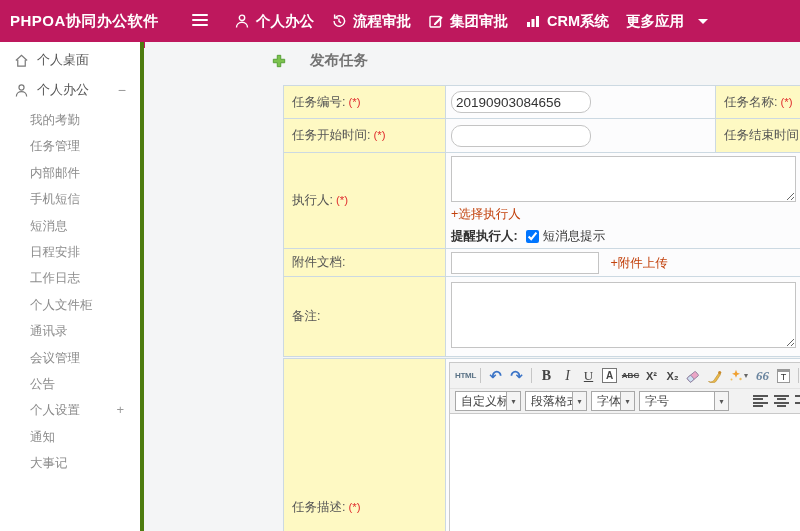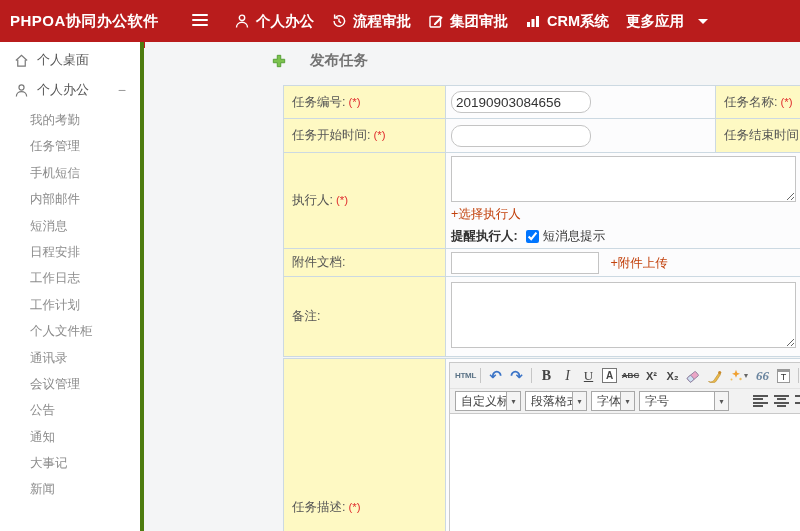--- a/index.html
+++ b/index.html
@@ -1,21 +1,21 @@
 <!DOCTYPE html>
 <html><head>
 <meta charset="utf-8">
 <style>
   * { margin:0; padding:0; box-sizing:border-box; }
   html,body { width:800px; height:531px; overflow:hidden;
     font-family:"Liberation Sans","DejaVu Sans",sans-serif; background:#f4f5f6; }
 
   
   .topbar { position:absolute; left:0; top:0; width:800px; height:48px;
-    background:#b91c1c; color:#fff; }
+    background:#be185d; color:#fff; }
   .logo { position:absolute; left:10px; top:0; height:42px; line-height:42px;
     font-size:15px; font-weight:bold; letter-spacing:.5px; }
   .hamburger { position:absolute; left:192px; top:14px; width:16px; height:13px; cursor:pointer; }
   .hamburger i { display:block; height:2px; background:#fff; margin-bottom:3px; border-radius:1px; }
   .nav { position:absolute; left:234px; top:0; height:42px; display:flex; align-items:center; }
   .nav-item { display:flex; align-items:center; gap:6px; margin-right:17px;
     font-size:14.5px; font-weight:600; cursor:pointer; white-space:nowrap; }
   .nav-item svg { display:block; }
   .caret-down { width:0; height:0; border-left:5px solid transparent;
     border-right:5px solid transparent; border-top:5px solid #fff; margin-left:8px; }
@@ -172,33 +172,35 @@
           <circle cx="8" cy="4.8" r="2.7"></circle>
           <path d="M2.5 14.5c0-3.2 2.5-5.2 5.5-5.2s5.5 2 5.5 5.2"></path>
         </svg>
       </span>
     <span>个人办公</span>
     <span class="toggle">−</span>
   </div>
   <ul class="side-sub">
     <li>我的考勤</li>
     <li>任务管理</li>
+    <li>内部邮件</li>
     <li>手机短信</li>
-    <li>内部邮件</li>
     <li>短消息</li>
     <li>日程安排</li>
     <li>工作日志</li>
-    <li>工作计划</li>
     <li>个人文件柜</li>
     <li>通讯录</li>
     <li>会议管理</li>
     <li>公告</li>
+    <li>
+      <span>个人设置</span>
+      <span class="toggle">+</span>
+    </li>
     <li>通知</li>
     <li>大事记</li>
-    <li>新闻</li>
   </ul>
 </div>
 
 <div class="content">
   <div class="page-title">
     <span style="display:flex;">
         <svg width="14" height="14" viewBox="0 0 16 16">
           <path d="M6 1.5h4v4.5h4.5v4H10v4.5H6V10H1.5V6H6z" fill="#7cc24e" stroke="#4e9a2e" stroke-width="1"></path>
         </svg>
       </span>

